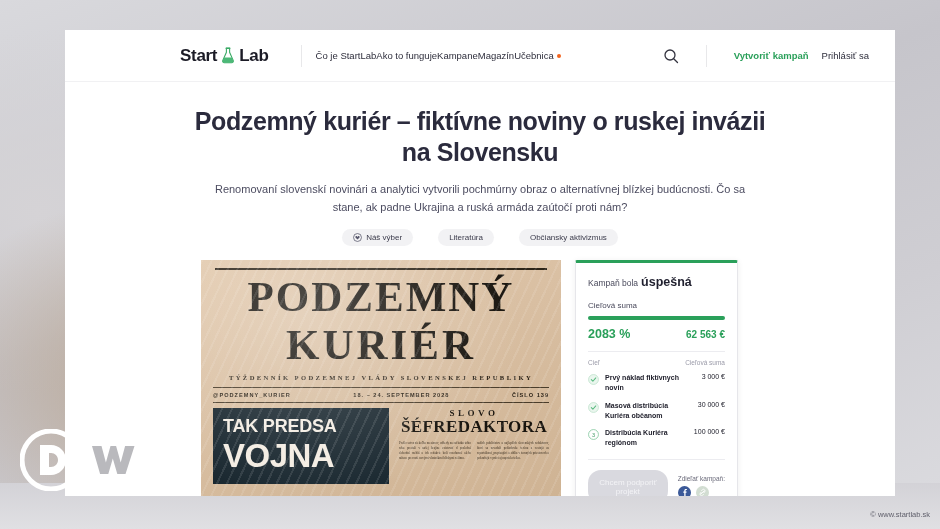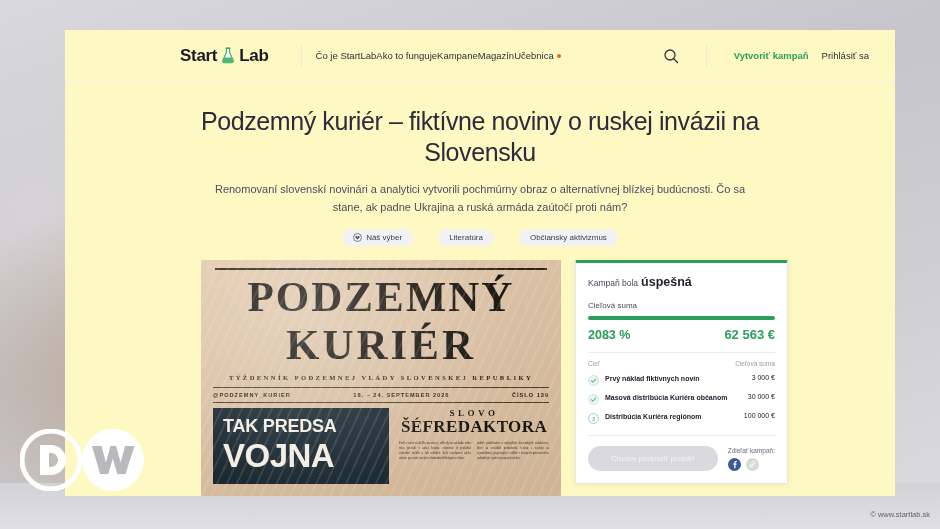--- a/index.html
+++ b/index.html
@@ -23,21 +23,21 @@
   }
   .backdrop-bottom {
     position: absolute; left:0; right:0; bottom:0; height:46px;
     background: linear-gradient(180deg,#d3d2d7 0%, #e0e0e3 100%);
   }
 
   
   .page {
     position: absolute;
     left: 65px; top: 30px; width: 830px; height: 466px;
-    background: #fef9c3;
+    background: #ffffff;
     overflow: hidden;
   }
 
   
   .hdr {
     height: 52px; display: flex; align-items: center;
     padding: 0 26px 0 0;
     border-bottom: 1px solid #f1f1f3;
   }
   .logo {
@@ -54,21 +54,21 @@
   .dot { display:inline-block; width:4px; height:4px; border-radius:50%;
          background:#f2641e; margin-left:3px; vertical-align:1px; }
   .hdr-right { margin-left:auto; display:flex; align-items:center; gap:13px; }
   .search-btn { width:16px; height:16px; display:block; cursor:pointer; }
   .cta { font-size:9.5px; font-weight:700; color:#2aa05a; text-decoration:none; white-space:nowrap;}
   .login { font-size:9.5px; color:#2e2e3c; text-decoration:none; white-space:nowrap;}
 
   
   .hero { padding: 24px 120px 0; text-align:center; }
   .title {
-    font-size: 25px; font-weight: 400; color:#2b2b3d; line-height:1.22;
+    font-size: 25px; font-weight: 700; color:#2b2b3d; line-height:1.22;
     letter-spacing:-.4px;
   }
   .subtitle {
     margin-top: 13px; font-size: 11px; color:#4c4c60; line-height:1.65;
     max-width: 540px; margin-left:auto; margin-right:auto;
   }
   .tags { margin-top:13px; display:flex; justify-content:center; gap:25px; }
   .tag {
     display:flex; align-items:center; gap:4px;
     background:#f2f2f4; border-radius:11px;
@@ -134,32 +134,32 @@
   }
   .p-text {
     margin-top:6px; display:flex; gap:6px;
     font-family:"Liberation Serif", serif; font-size:3.1px; line-height:1.55;
     color:#3a2f21; text-align:justify;
   }
   .p-text div { flex:1; }
 
   
   .card {
-    width: 213px; background:#fff; border:1px solid #e6e6ea;
+    width: 163px; background:#fff; border:1px solid #e6e6ea;
     border-top: 3px solid #2aa05a; border-radius:2px;
     box-shadow: 0 1px 6px rgba(0,0,0,.07);
     padding: 12px 12px 12px; flex: 0 0 auto;
   }
   .c-status { font-size:8.5px; color:#4a4a5c; }
   .c-status b { font-size:12.5px; color:#1f1f2e; font-weight:700; margin-left:3px;}
   .c-label { margin-top:12px; font-size:8px; color:#4a4a5c; }
   .c-bar { margin-top:6px; height:4px; border-radius:2px; background:#2aa05a; }
   .c-nums { margin-top:7px; display:flex; justify-content:space-between; align-items:baseline; }
   .c-pct { font-size:12.5px; font-weight:700; color:#2aa05a; }
-  .c-sum { font-size:13px; font-weight:700; color:#2aa05a; }
+  .c-sum { font-size:10px; font-weight:700; color:#2aa05a; }
   .c-sep { margin-top:10px; height:1px; background:#ececf0; }
   .c-thead {
     display:flex; justify-content:space-between;
     margin-top:7px; font-size:6.5px; color:#9a9aa8;
   }
   .goal-row { display:flex; align-items:flex-start; gap:6px; margin-top:7px; }
   .goal-ic { width:11px; height:11px; flex:0 0 auto; margin-top:1px; }
   .goal-name { flex:1; font-size:7px; color:#22222e; line-height:1.45; font-weight:700; }
   .goal-amt { font-size:7px; color:#22222e; white-space:nowrap; margin-top:0px; }
   .c-sep2 { margin-top:11px; height:1px; background:#ececf0; }

